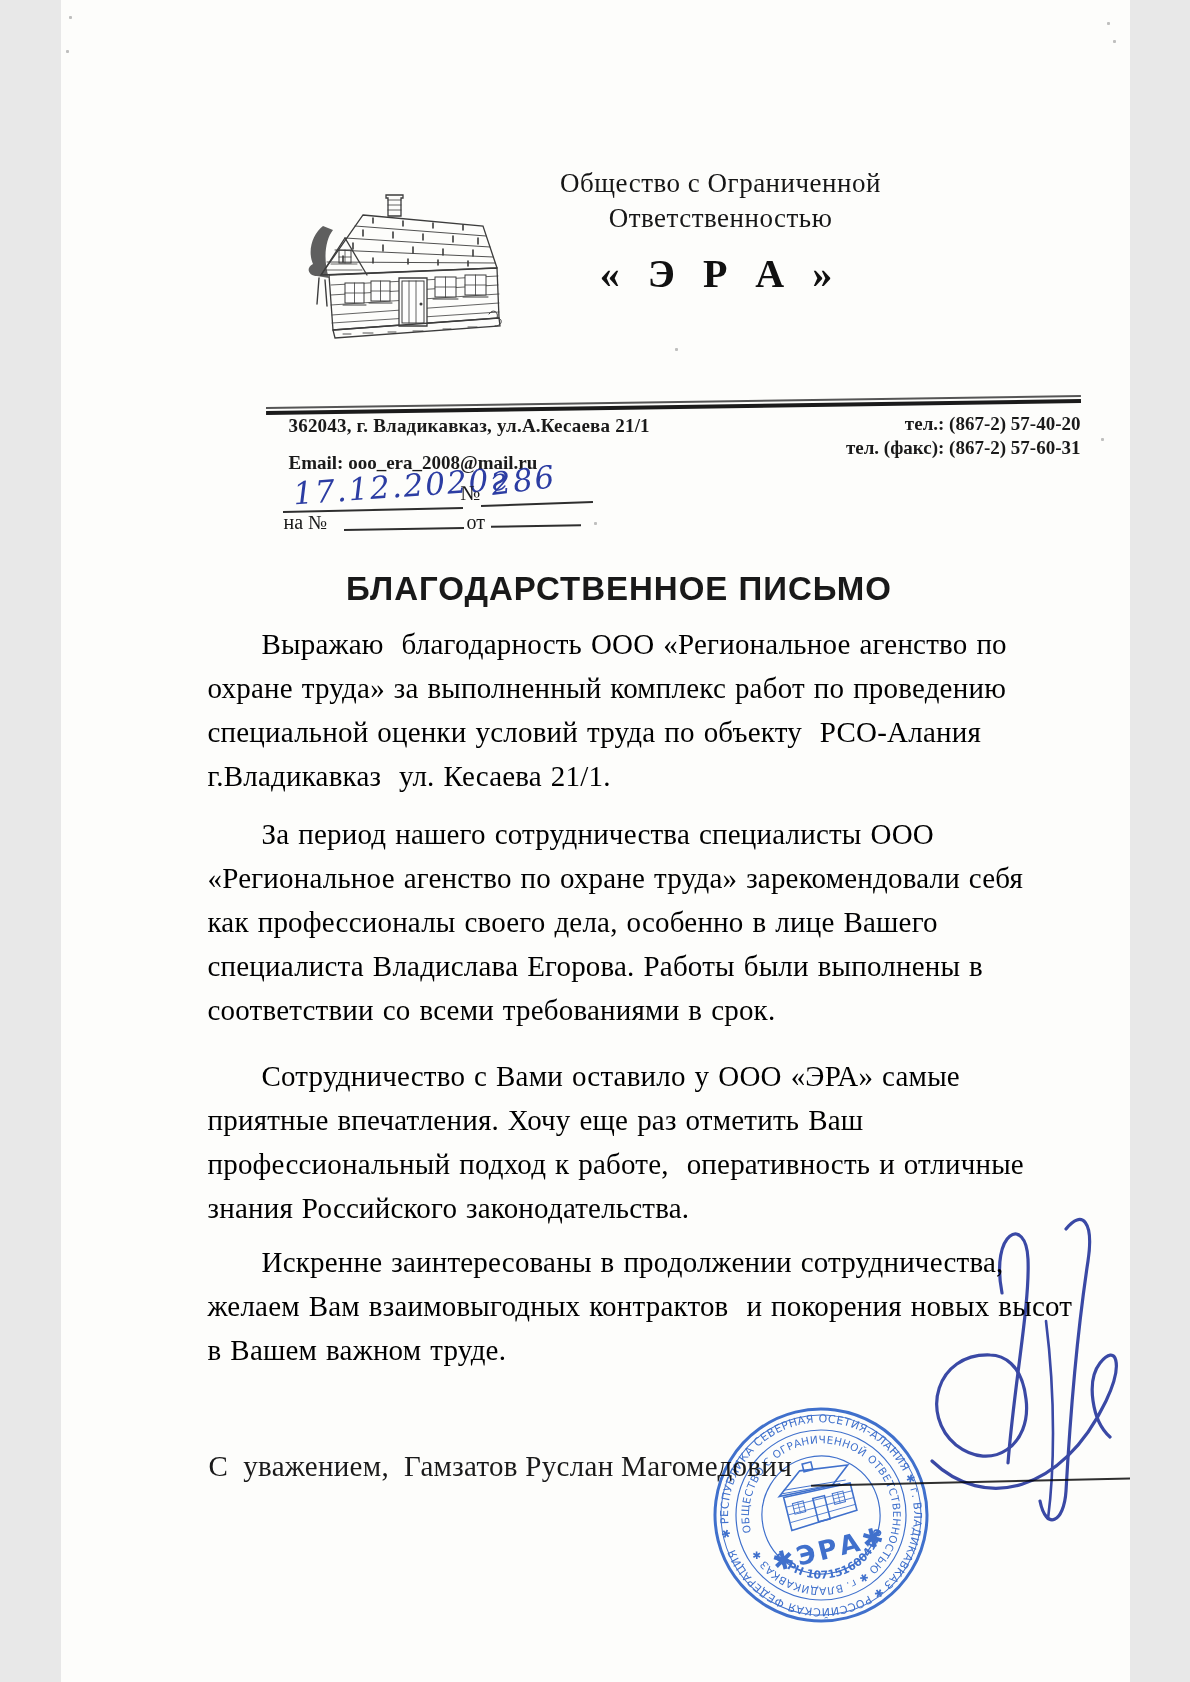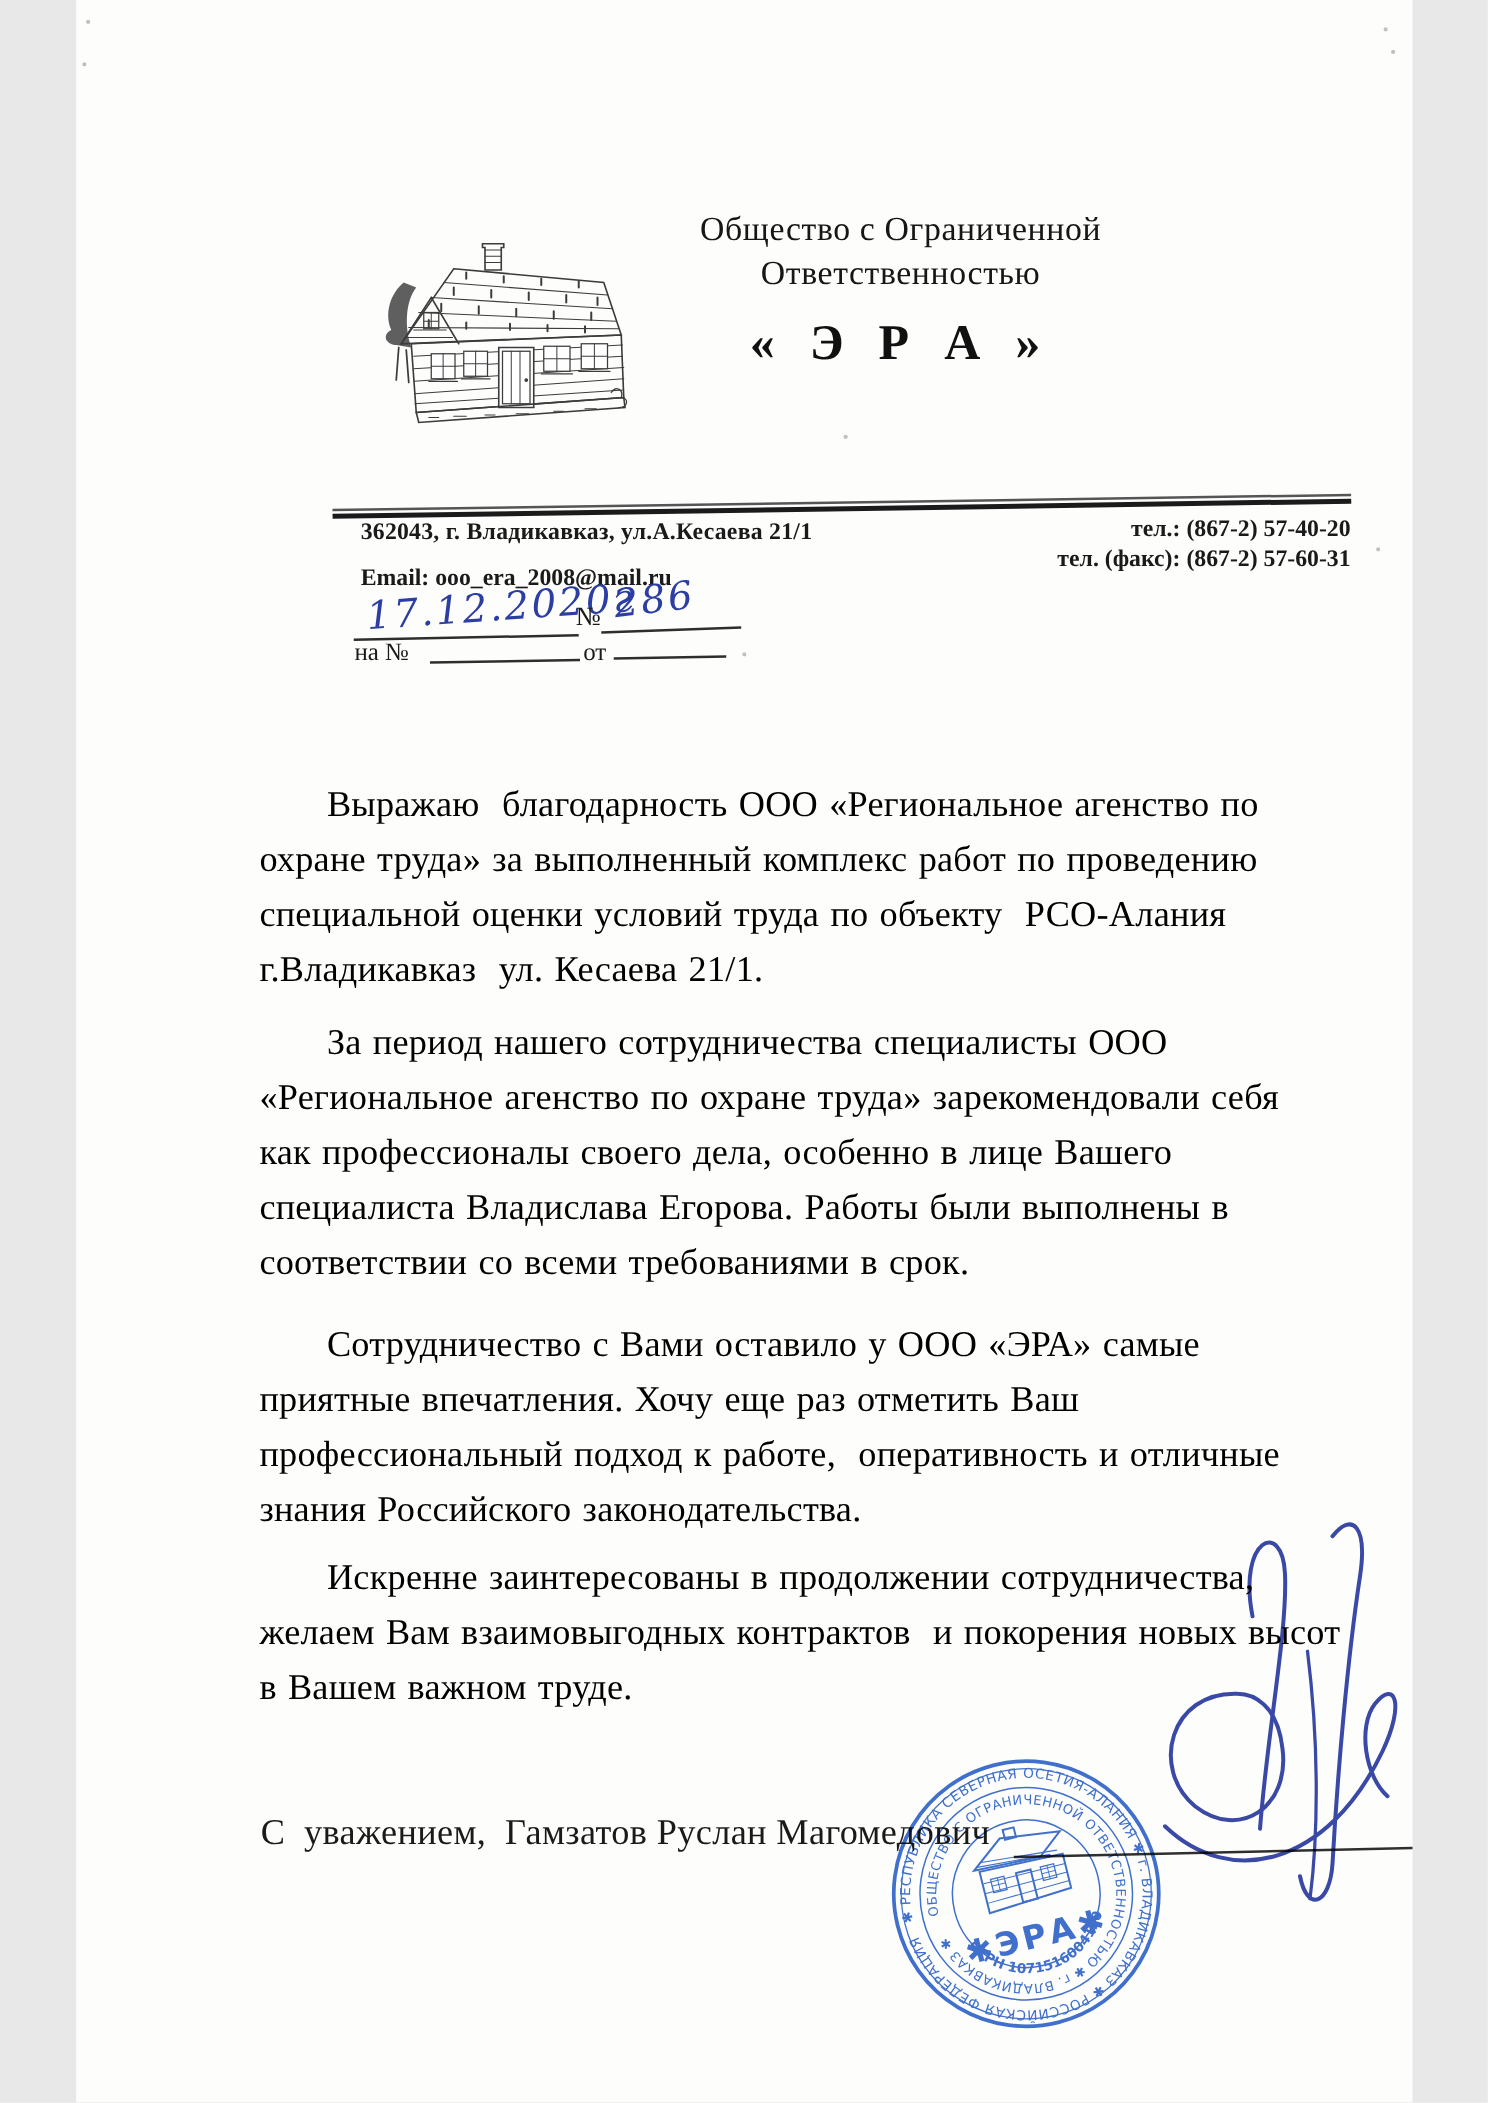--- a/index.html
+++ b/index.html
@@ -127,20 +127,21 @@
   <div class="ref-date ink">17.12.2020г</div>
   <div class="ref-no-label">№</div>
   <div class="ref-number ink">286</div>
   <div class="blank b1"></div>
   <div class="blank b2"></div>
   <div class="na-label">на №</div>
   <div class="blank b3"></div>
   <div class="ot-label">от</div>
   <div class="blank b4"></div>
 
+  <div class="title">БЛАГОДАРСТВЕННОЕ ПИСЬМО</div>
   <div class="para p1">Выражаю  благодарность ООО «Региональное агенство по
 охране труда» за выполненный комплекс работ по проведению
 специальной оценки условий труда по объекту  РСО-Алания
 г.Владикавказ  ул. Кесаева 21/1.</div>
   <div class="para p2">За период нашего сотрудничества специалисты ООО
 «Региональное агенство по охране труда» зарекомендовали себя
 как профессионалы своего дела, особенно в лице Вашего
 специалиста Владислава Егорова. Работы были выполнены в
 соответствии со всеми требованиями в срок.</div>
   <div class="para p3">Сотрудничество с Вами оставило у ООО «ЭРА» самые

